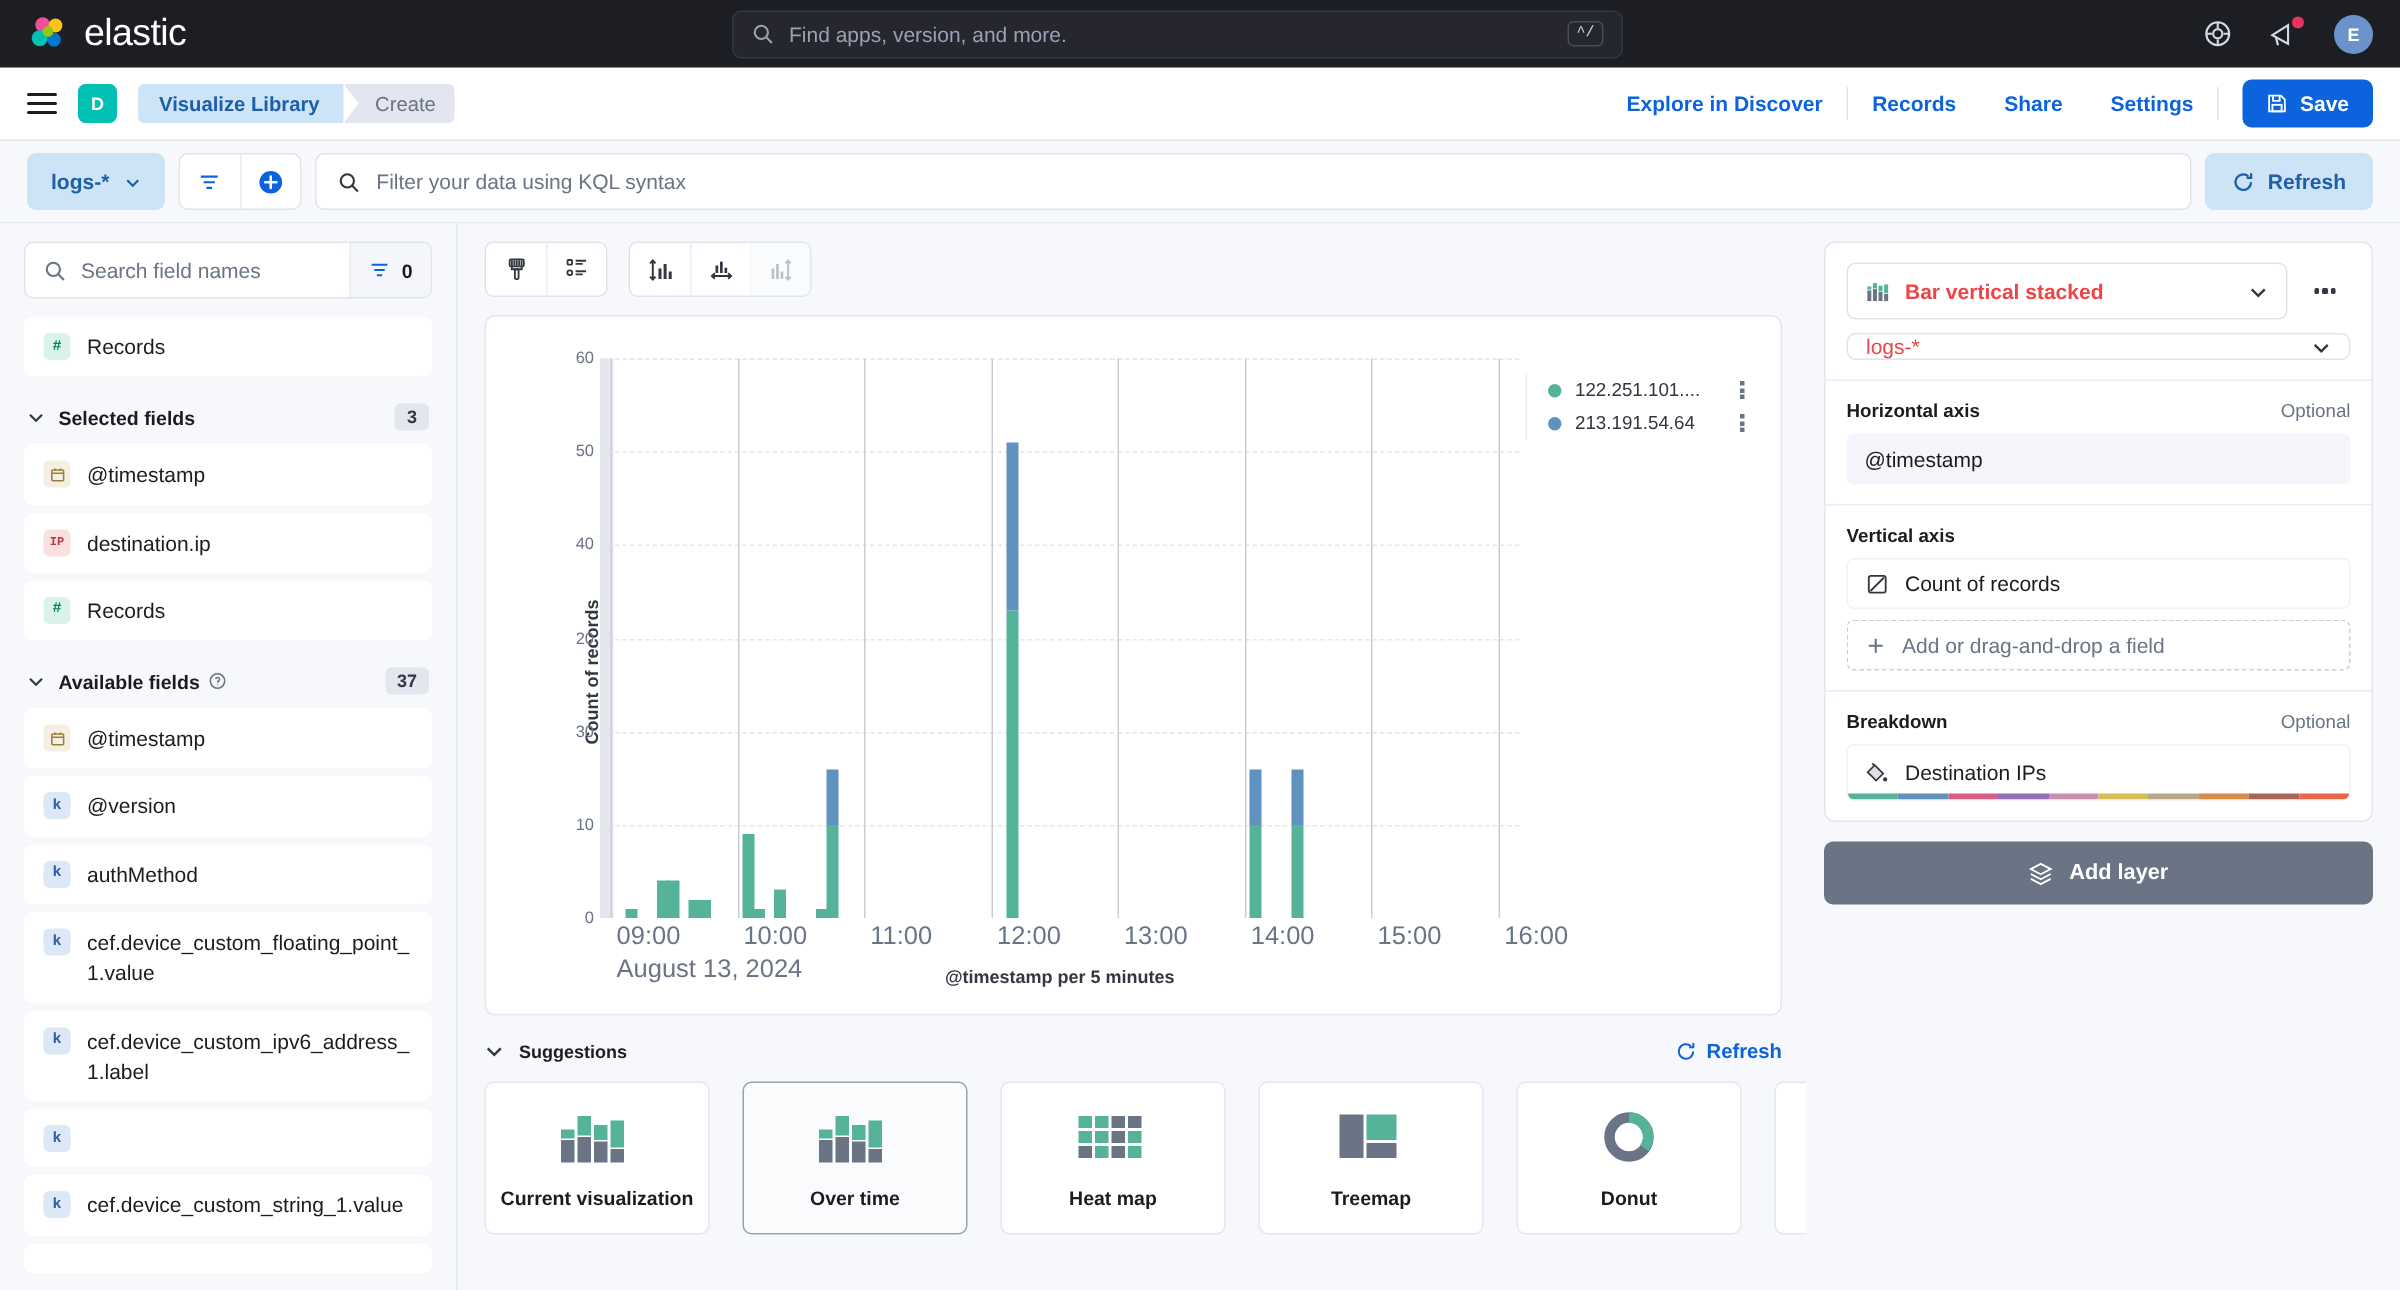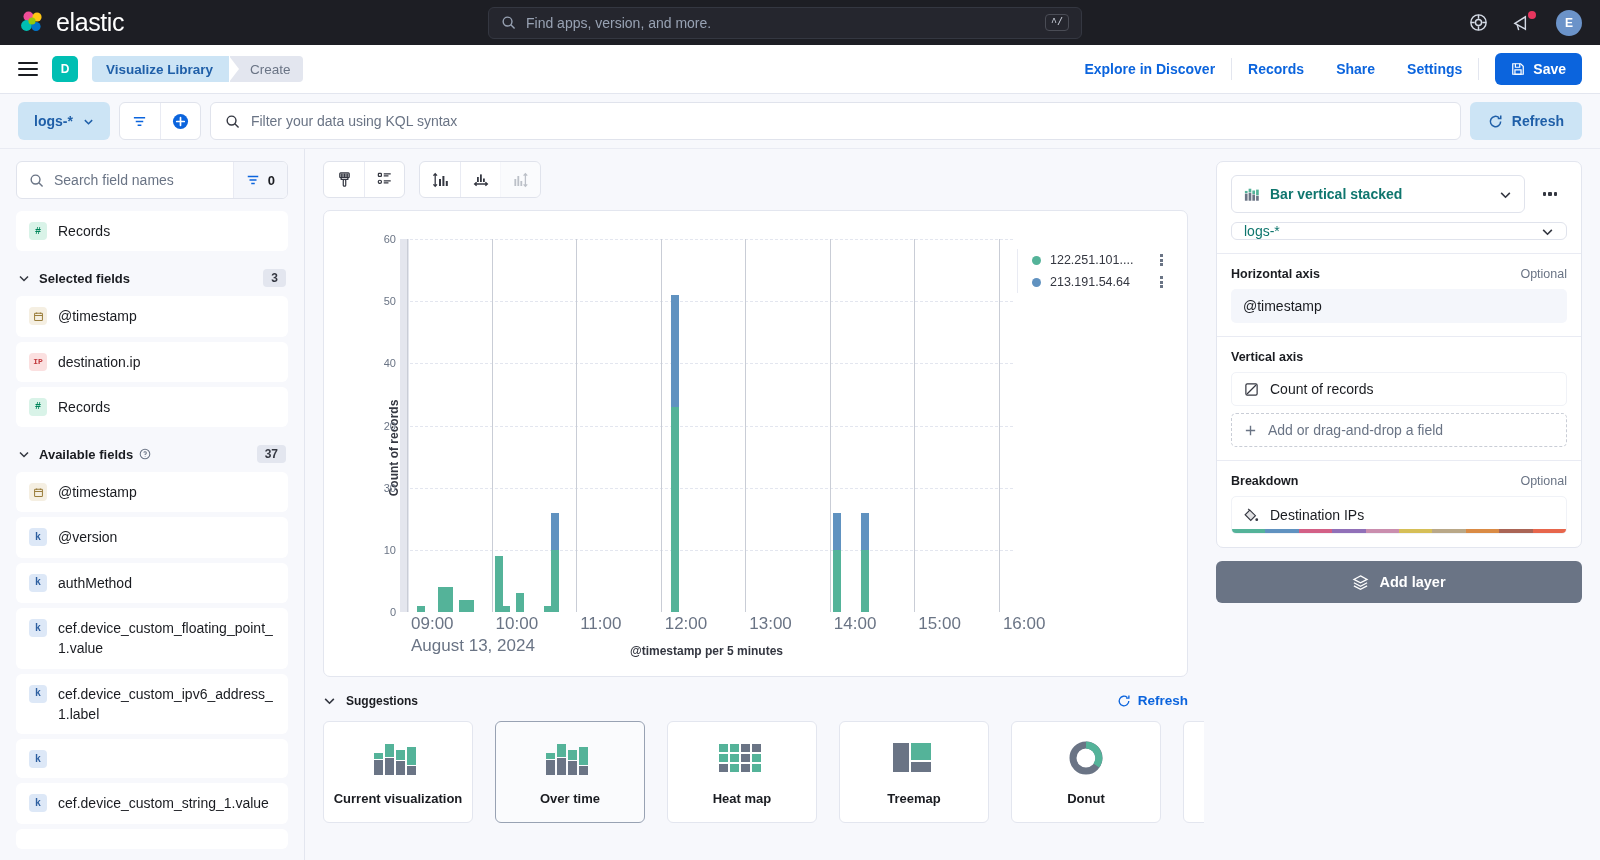--- a/index.html
+++ b/index.html
@@ -238,21 +238,21 @@
   
   .configpanel { width: 396px; background: #F7F8FC; padding: 12px 18px 0 12px; }
   .cfgcard { background: #fff; border: 1px solid #E3E6EF; border-radius: 7px; }
   .cfgtop { padding: 13px 14px; display: flex; gap: 9px; flex-direction: column; }
   .selrow { display: flex; gap: 8px; align-items: center; }
   .cfgselect {
     flex: 1; height: 38px; border: 1px solid #E0E3EC; border-radius: 6px;
     background: #fff; display: flex; align-items: center; padding: 0 12px; gap: 10px;
     font-size: 14px; cursor: pointer;
   }
-  .cfgselect .val { flex: 1; color: #0f766e; }
+  .cfgselect .val { flex: 1; color: #ef4444; }
   .cfgselect .val.bold { font-weight: 700; }
   .ctxbtn {
     width: 34px; height: 34px; display: flex; align-items: center; justify-content: center;
     gap: 2px; cursor: pointer;
   }
   .ctxbtn i { width: 3.5px; height: 3.5px; background: #343741; display: block; border-radius: 1px; }
   .cfgsection { border-top: 1px solid #E9EBF3; padding: 13px 14px; }
   .cfglabelrow { display: flex; align-items: baseline; margin-bottom: 8px; }
   .cfglabel { font-size: 12.5px; font-weight: 700; color: #1A1C21; }
   .cfgopt { margin-left: auto; font-size: 12.5px; color: #6A7485; }

